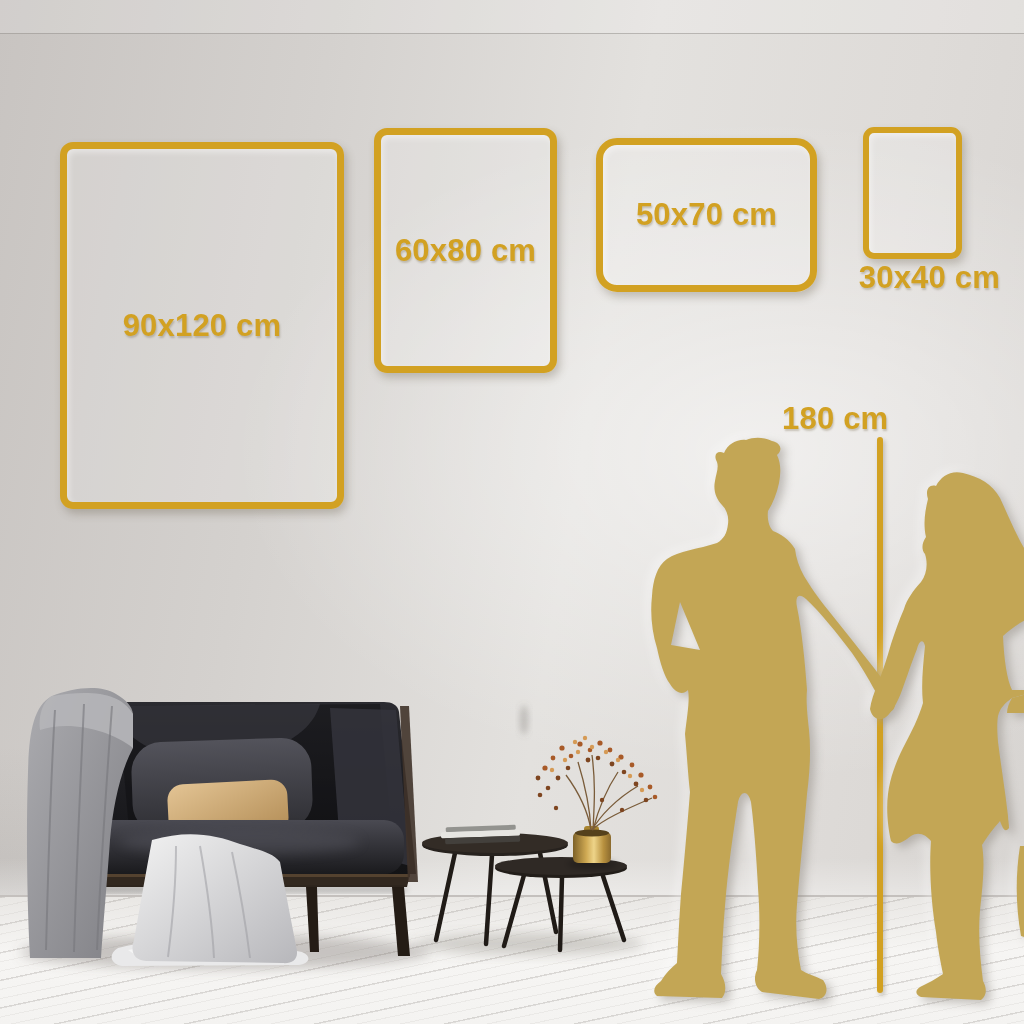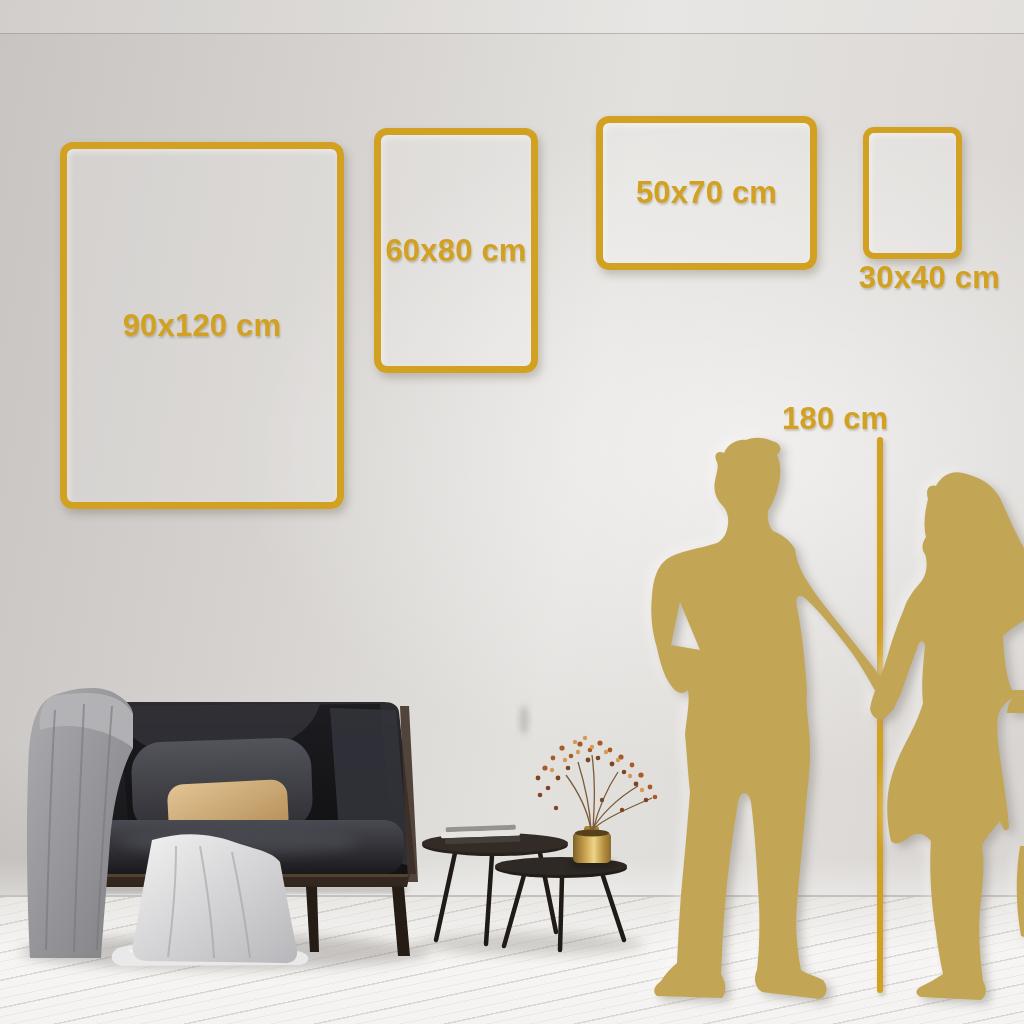--- a/index.html
+++ b/index.html
@@ -40,22 +40,22 @@
     position:absolute;border:7px solid var(--accent-gold);border-radius:13px;box-sizing:border-box;
     background:rgba(255,255,255,.18);
     box-shadow:3px 5px 8px rgba(95,87,66,.30), inset 2px 3px 6px rgba(255,255,255,.45);
     display:flex;align-items:center;justify-content:center;
   }
   .gold-label{
     color:var(--accent-gold);font-size:31px;font-weight:700;letter-spacing:.2px;white-space:nowrap;
     text-shadow:1px 2px 2px rgba(96,84,48,.28);
   }
   .frame-90x120{left:60px;top:142px;width:284px;height:367px;}
-  .frame-60x80{left:374px;top:128px;width:164px;height:245px;}
-  .frame-50x70{left:596px;top:116px;width:221px;height:154px;}
+  .frame-60x80{left:374px;top:128px;width:183px;height:245px;}
+  .frame-50x70{left:596px;top:138px;width:221px;height:154px;border-radius:21px;}
   .frame-30x40{left:863px;top:127px;width:99px;height:132px;border-width:6px;border-radius:11px;}
   .label-30x40{position:absolute;left:825px;top:260px;width:175px;text-align:right;}
   .ruler-label{position:absolute;left:782px;top:401px;width:145px;text-align:left;}
   .ruler-line{
     position:absolute;left:877px;top:437px;width:6px;height:556px;border-radius:3px;
     background:var(--accent-gold);box-shadow:2px 3px 4px rgba(95,85,60,.30);
   }
 </style>
 </head>
 <body>

